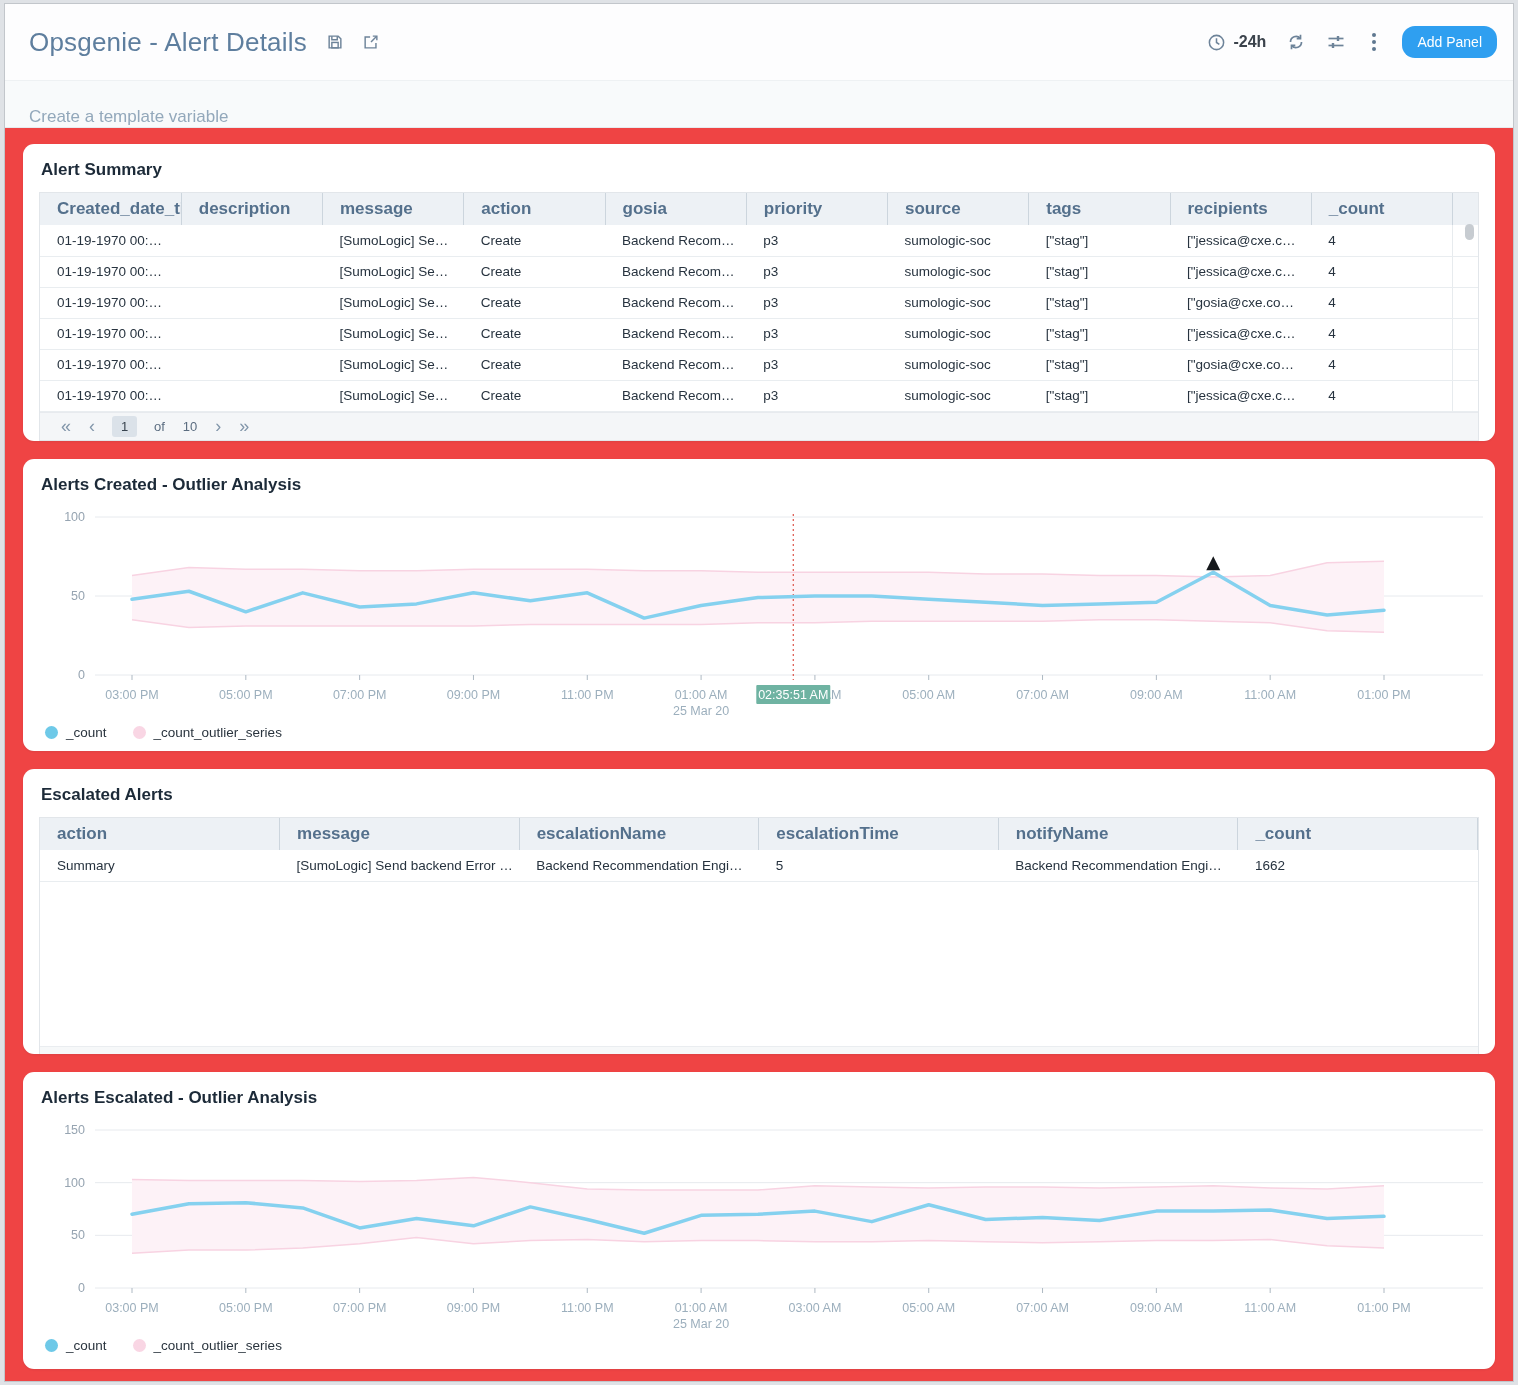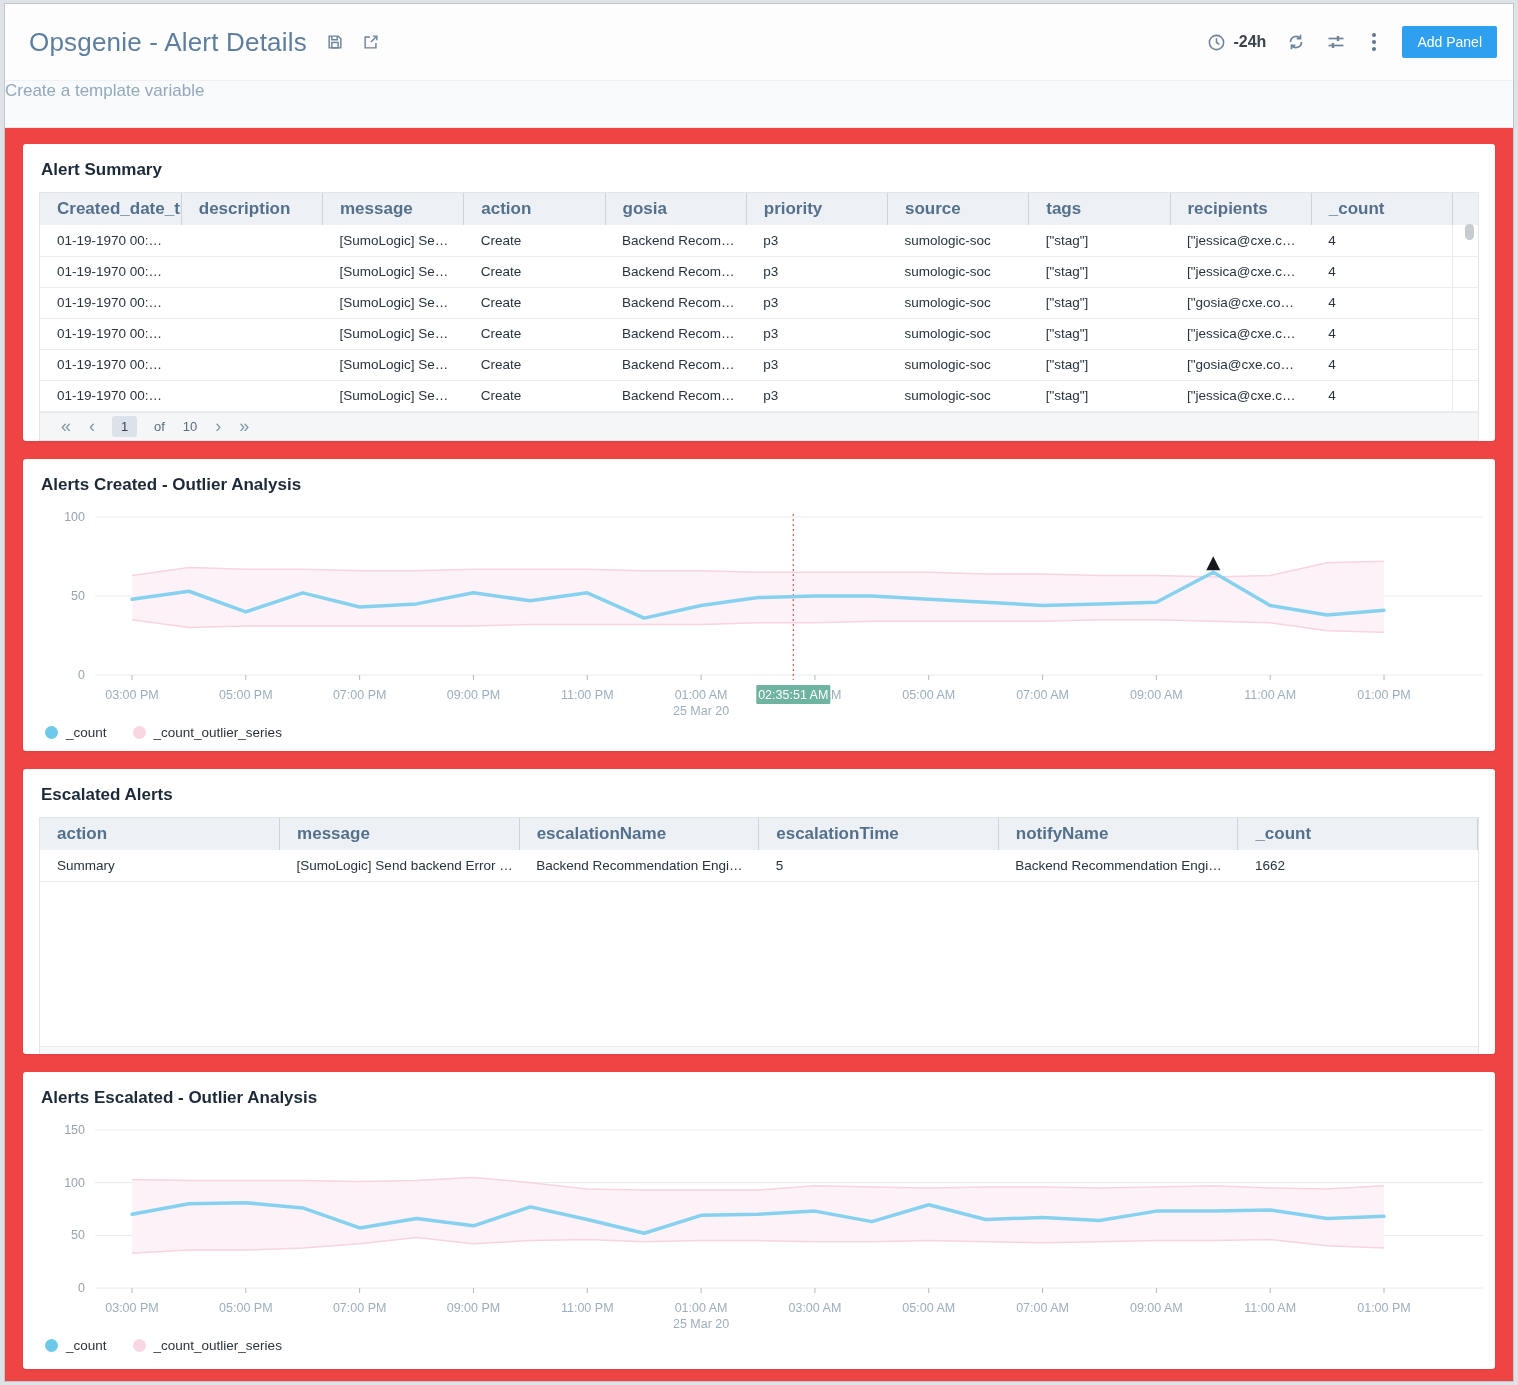--- a/index.html
+++ b/index.html
@@ -9,29 +9,29 @@
   
   .top-header { height:76px; background:#fdfdfe; display:flex; align-items:center; padding:0 16px 0 24px; }
   .page-title { font-size:26px; color:#5e7e9e; font-weight:400; letter-spacing:.2px; }
   .title-icons { display:flex; gap:16px; margin-left:18px; }
   .hicon { width:20px; height:20px; color:#6d8399; display:inline-flex; align-items:center; justify-content:center; cursor:pointer; }
   .spacer { flex:1; }
   .controls { display:flex; align-items:center; gap:20px; }
   .time-group { display:flex; align-items:center; gap:7px; font-size:16px; font-weight:bold; color:#3b434c; cursor:pointer;text-align:center; }
   .kebab { display:inline-flex; flex-direction:column; gap:3px; padding:3px 6px; cursor:pointer; }
   .kebab i { width:4px; height:4px; border-radius:50%; background:#5f7890; }
-  .btn-add { background:#2f9ff0; color:#fff; border:none; border-radius:2px; font-size:14px; padding:8px 15px; font-family:inherit; cursor:pointer; }
+  .btn-add { background:#2f9ff0; color:#fff; border:none; border-radius:13px; font-size:14px; padding:8px 15px; font-family:inherit; cursor:pointer; }
 
   
   .template-bar { height:48px; background:#f8fafb; border-top:1px solid #eef1f3; border-bottom:1px solid #e7eaee;
-                  display:flex; align-items:flex-start; color:#93a8bb; font-size:17px; cursor:pointer; }
+                  display:flex; align-items:flex-end; padding-left:24px; color:#93a8bb; font-size:17px; cursor:pointer; }
 
   
   .dashboard { padding:16px 18px 0 18px; }
-  .panel { background:#fff; border-radius:3px; box-shadow:0 1px 2px rgba(25,40,60,.08); margin-bottom:18px; padding:13px 16px 0 16px; overflow:hidden; }
+  .panel { background:#fff; border-radius:11px; box-shadow:0 1px 2px rgba(25,40,60,.08); margin-bottom:18px; padding:13px 16px 0 16px; overflow:hidden; }
   .panel-title { font-size:17px; font-weight:bold; color:#1c2a38; margin:3px 0 12px 2px; }
   .p-summary { height:297px; } .p-chart1 { height:292px; } .p-escalated { height:285px; } .p-chart2 { height:297px; }
 
   
   .table-shell { border:1px solid #e2e6ea; position:relative; }
   table.data-table { width:100%; border-collapse:collapse; table-layout:fixed; }
   table.data-table thead th { background:#edf1f5; color:#54708c; font-weight:bold; font-size:17px; text-align:left;
        padding:6px 8px 6px 17px; border-right:1px solid #ccd5dd; height:27px; white-space:nowrap; overflow:hidden; cursor:pointer; }
   table.data-table thead th.gutter { border-right:none; cursor:default; }
   table.data-table tbody td { font-size:13.5px; color:#27333f; padding:7px 8px 7px 17px; height:31px;

